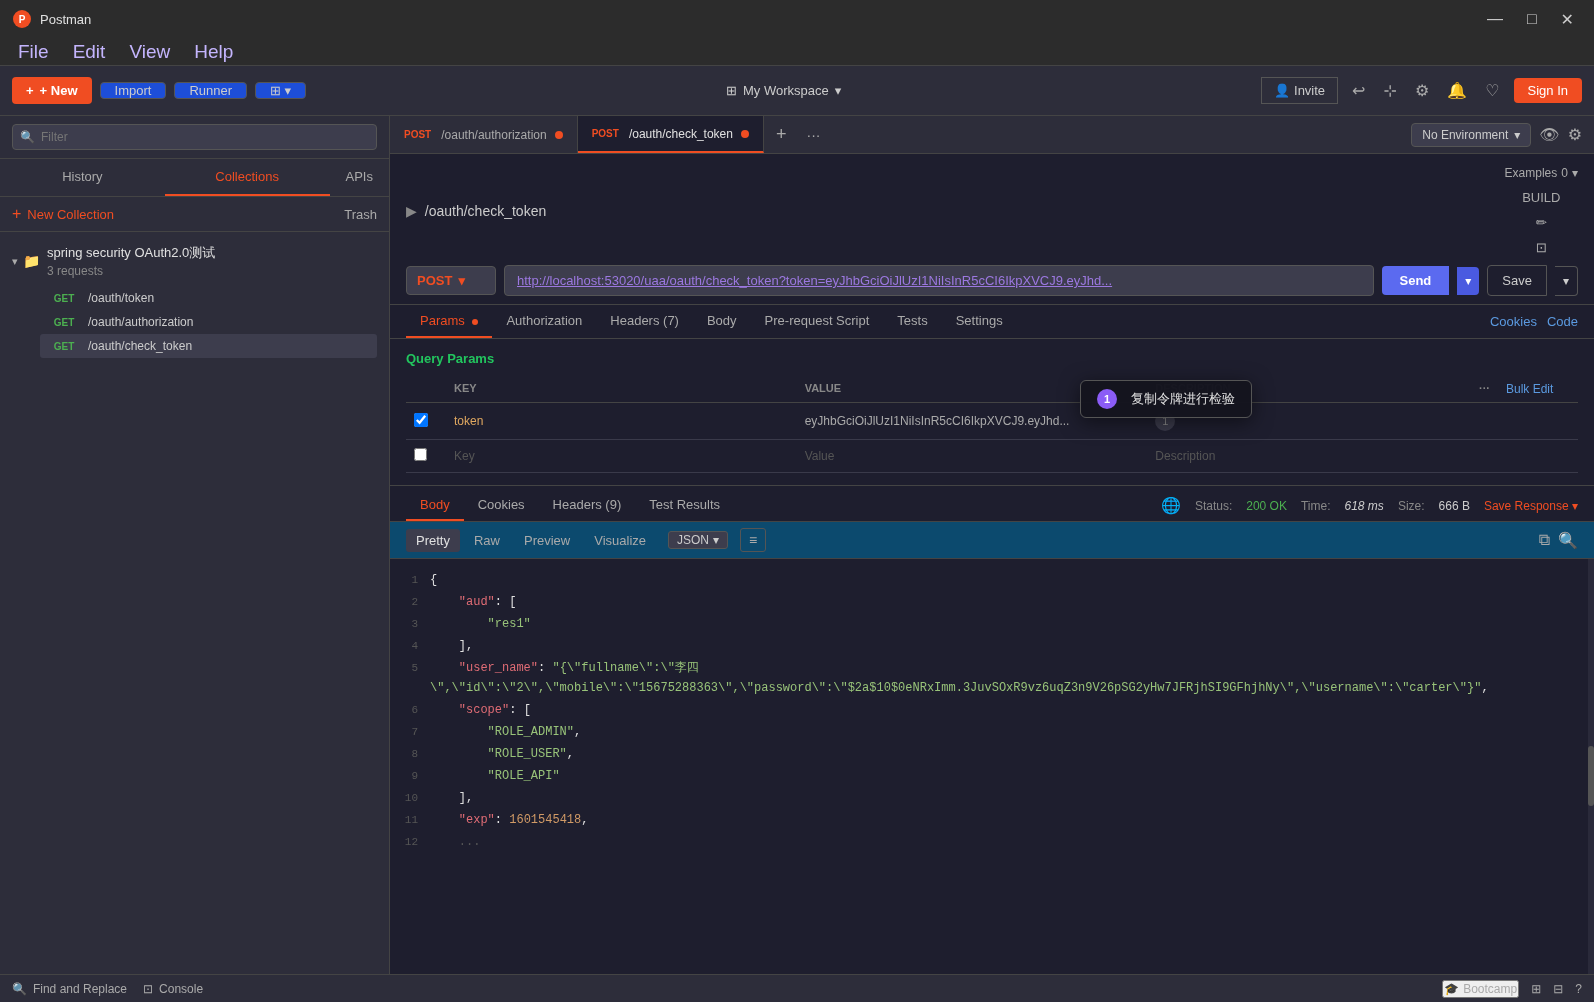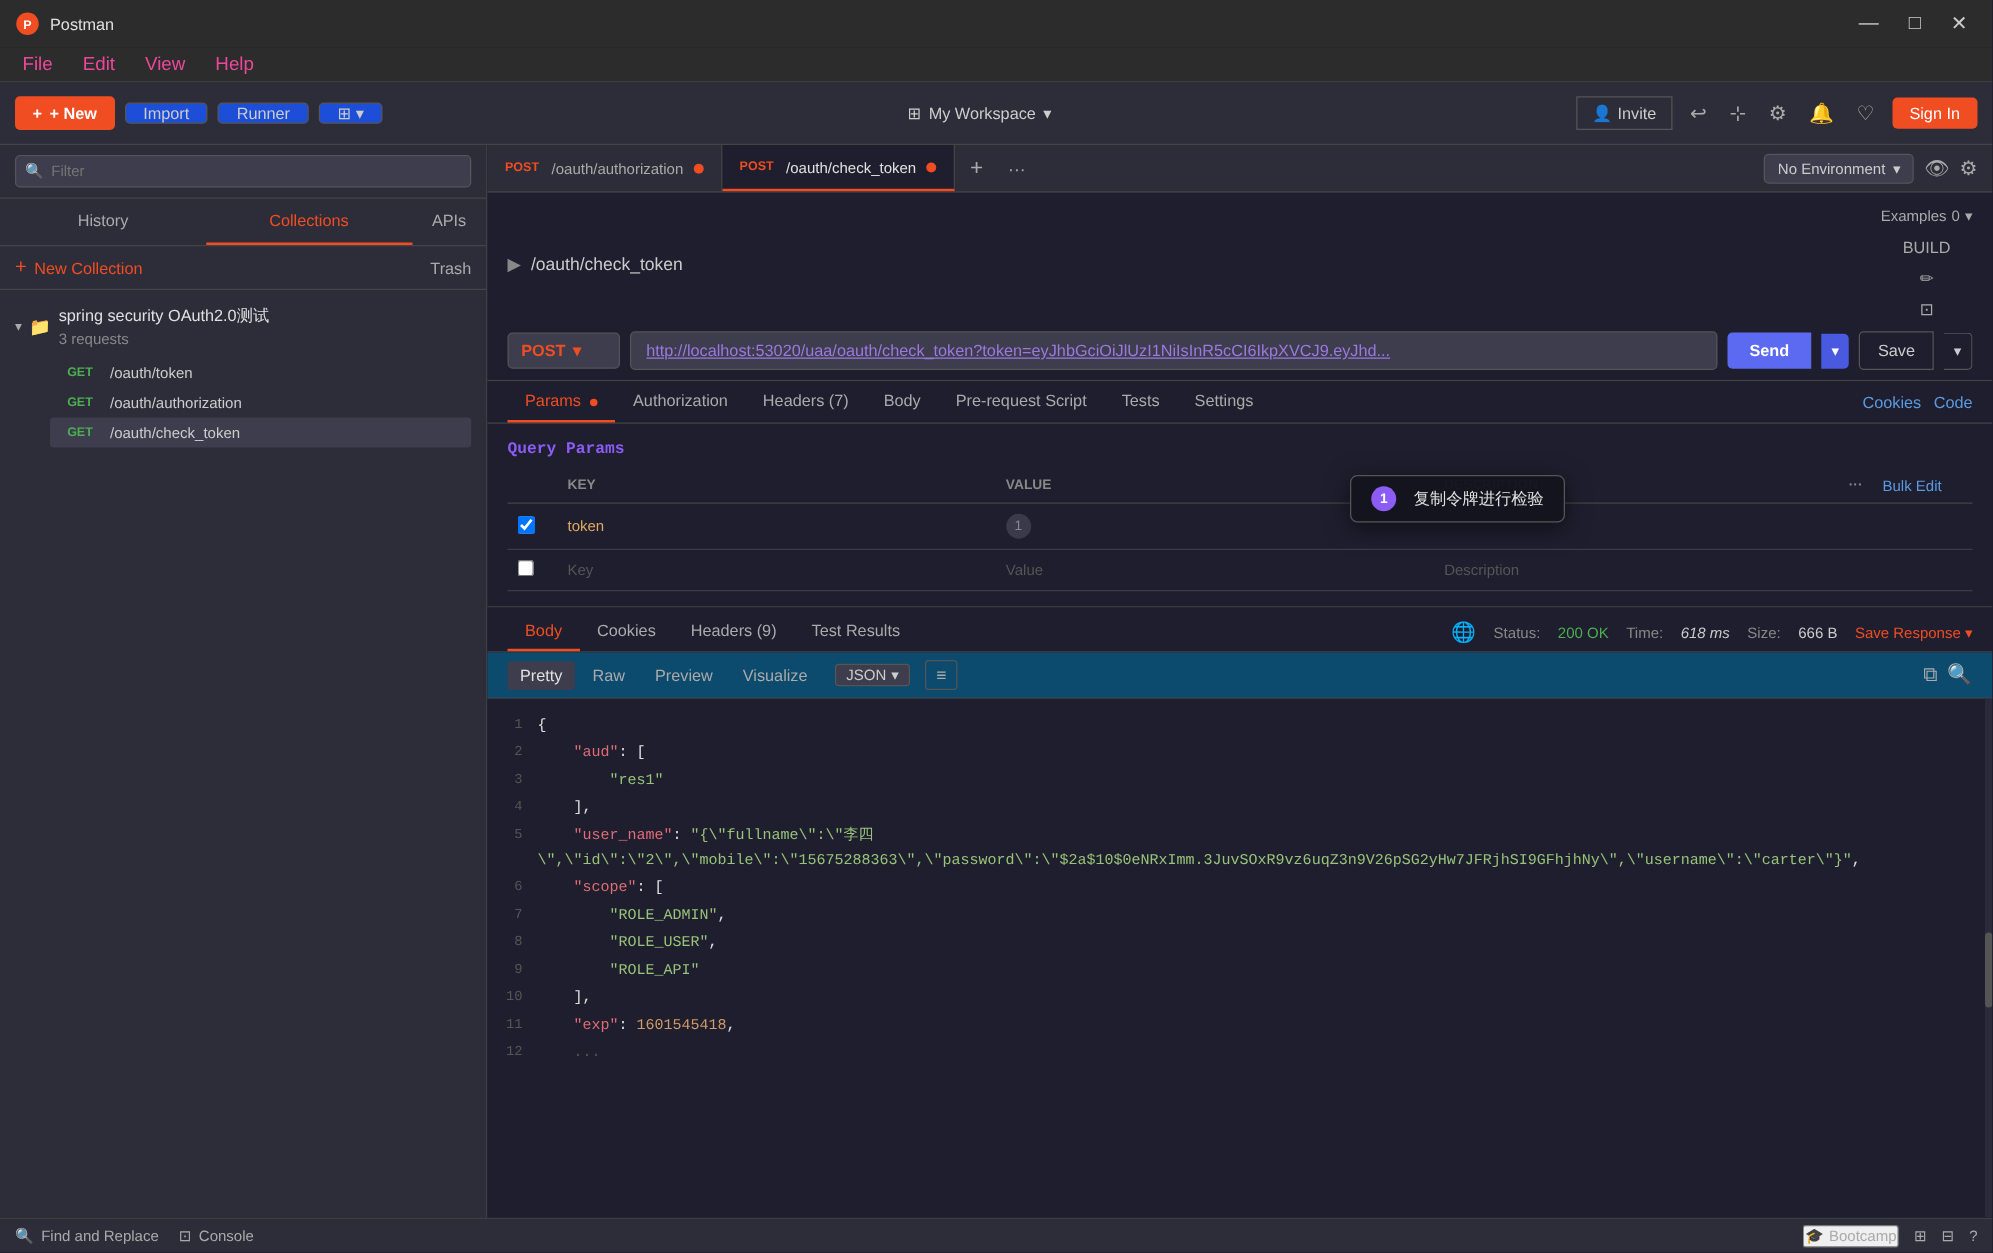--- a/index.html
+++ b/index.html
@@ -21,21 +21,21 @@
     
     .menu-bar {
       height: 28px;
       background: #2c2c2c;
       display: flex;
       align-items: center;
       padding: 0 8px;
       gap: 4px;
       border-bottom: 1px solid #444;
     }
-    .menu-item { color: #ec4899; padding: 2px 10px; cursor: pointer; font-size: 15px; border-radius: 3px; }
+    .menu-item { color: #c4b5fd; padding: 2px 10px; cursor: pointer; font-size: 19px; border-radius: 3px; }
 
     
     .toolbar {
       height: 50px;
       background: #1a1a2e;
       background: #2d2d3a;
       display: flex;
       align-items: center;
       padding: 0 12px;
       gap: 8px;
@@ -416,24 +416,23 @@
     }
     .cookies-link { color: #5b9ae0; cursor: pointer; font-size: 13px; }
     .code-link { color: #5b9ae0; cursor: pointer; font-size: 13px; }
 
     
     .params-section {
       padding: 12px 16px;
     }
     .params-title {
       font-size: 13px;
-      color: #8b5cf6;
+      color: #22c55e;
       font-weight: 600;
       margin-bottom: 10px;
-      font-family: Liberation Mono, monospace;
     }
     .params-table { width: 100%; }
     .params-header-row {
       display: grid;
       grid-template-columns: 40px 1fr 1fr 1fr 80px;
       padding: 4px 0;
       border-bottom: 1px solid #444;
     }
     .params-header-cell {
       color: #888;
@@ -844,20 +843,21 @@
           </div>
           <div class="params-header-cell">
             <button class="bulk-edit-btn">Bulk Edit</button>
           </div>
         </div>
         <div class="params-row">
           <div class="params-cell">
             <input type="checkbox" class="params-checkbox" checked="" style="">
           </div>
           <div class="params-cell key-cell">token</div>
+          <div class="params-cell value-cell">eyJhbGciOiJlUzI1NiIsInR5cCI6IkpXVCJ9.eyJhd...</div>
           <div class="params-cell" style="position:relative;">
             <span style="background:#3a3a4a; border-radius:50%; width:20px; height:20px; display:inline-flex; align-items:center; justify-content:center; color:#888; font-size:11px; margin-right:4px;">1</span>
           </div>
           <div class="params-cell"></div>
         </div>
         <div class="params-row">
           <div class="params-cell">
             <input type="checkbox" style="background: transparent; border: 1px solid rgb(85, 85, 85);">
           </div>
           <div class="params-cell placeholder">Key</div>

